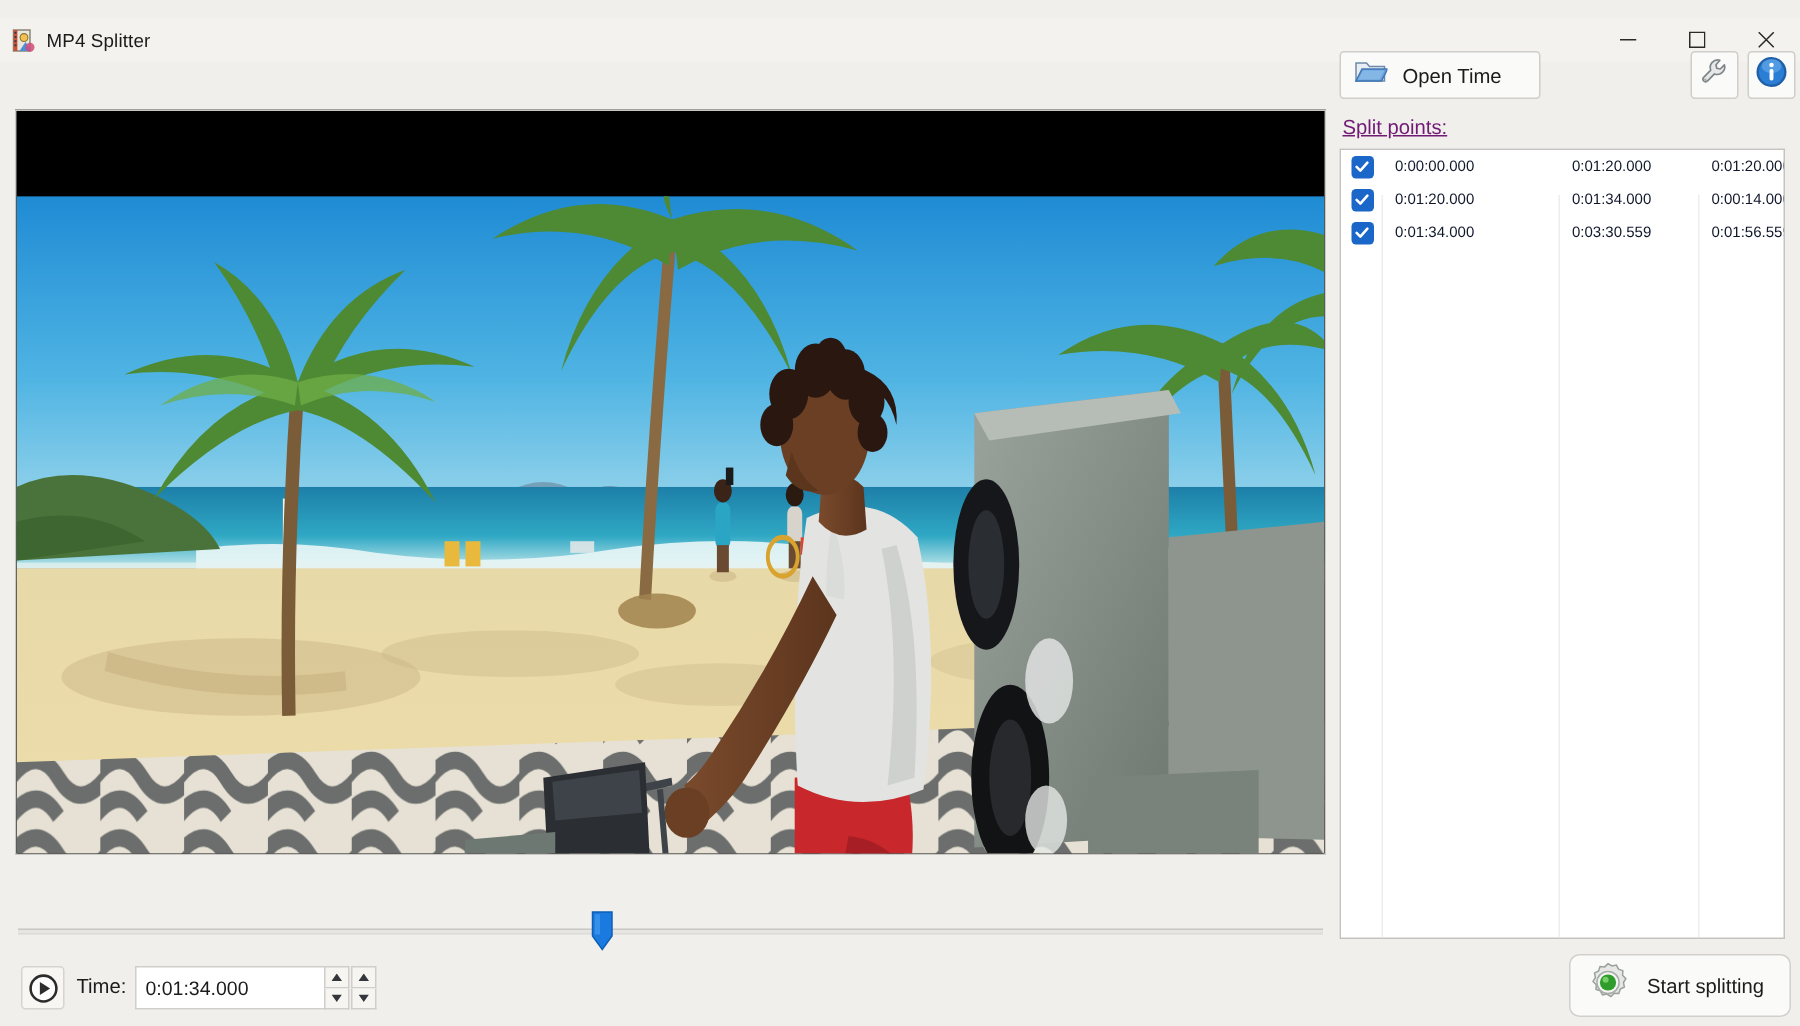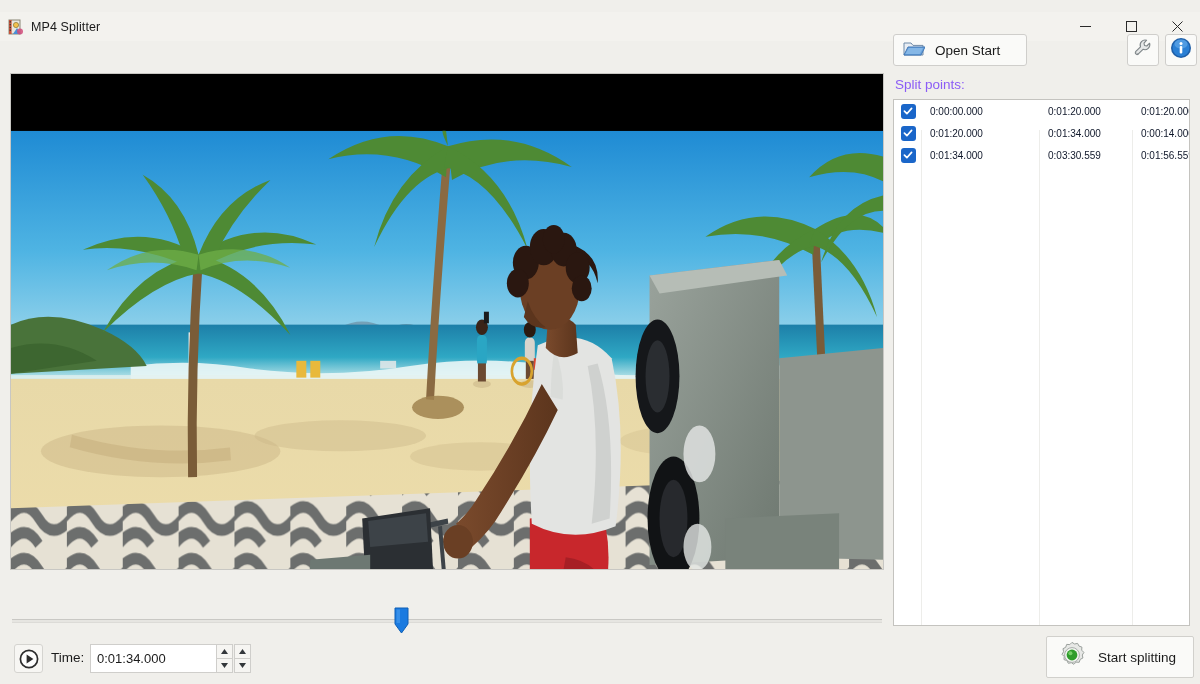--- a/index.html
+++ b/index.html
@@ -183,21 +183,22 @@
     display: flex; align-items: center; justify-content: center;
     cursor: pointer;
   }
   .icon-btn.wrench { left: 1127px; }
   .icon-btn.info { left: 1165px; }
 
   .split-label {
     position: absolute;
     left: 895px; top: 77px;
     font-size: 13.5px;
-    color: #8b5cf6;
+    color: #701a75;
+    text-decoration: underline;
   }
 
   .split-table {
     position: absolute;
     left: 893px; top: 99px;
     width: 297px; height: 527px;
     background: #ffffff;
     border: 1px solid #c4c3bf;
     box-sizing: border-box;
     overflow: hidden;
@@ -259,21 +260,21 @@
     border-radius: 3px;
     display: flex; align-items: center; justify-content: center;
   }
 
   .start-split-btn {
     position: absolute;
     left: 1046px; top: 636px;
     width: 148px; height: 42px;
     background: #fafaf8;
     border: 1px solid #d1d0cc;
-    border-radius: 2px;
+    border-radius: 7px;
     box-sizing: border-box;
     display: flex; align-items: center;
     cursor: pointer;
     padding-left: 10px;
   }
   .start-split-label {
     font-size: 13.5px;
     color: #1b1b1b;
     margin-left: 11px;
   }
@@ -557,21 +558,21 @@
 
 
   <div class="open-video-btn">
     <span>
       <svg width="22" height="19" viewBox="0 0 22 19">
         <path d="M1 4 h7 l2 2.4 h10 v9.6 h-19 Z" fill="#e9eef4" stroke="#6f8aa8" stroke-width="1"></path>
         <path d="M1 16 L5 8 H22 L18 16 Z" fill="#6ba3dd" stroke="#3f77b5" stroke-width="1"></path>
         <path d="M2.4 15 L5.8 9 H20 L16.6 15 Z" fill="#8cbce9" opacity=".8"></path>
       </svg>
     </span>
-    <span class="open-video-label">Open Start</span>
+    <span class="open-video-label">Open Time</span>
   </div>
 
   <div class="icon-btn wrench">
     <span>
       <svg width="20" height="20" viewBox="0 0 20 20">
         <path d="M13.6 2.2 a5 5 0 0 0 -6.1 6.6 L2.6 13.7 a1.8 1.8 0 0 0 2.5 2.5 l4.9 -4.9 a5 5 0 0 0 6.6 -6.1 l-2.8 2.8 -2.3 -0.5 -0.5 -2.3 Z" fill="#e6e8e8" stroke="#7d8487" stroke-width="1.1" stroke-linejoin="round"></path>
         <path d="M3.4 14.6 l2 2" stroke="#9aa0a3" stroke-width="1"></path>
       </svg>
     </span>
   </div>

